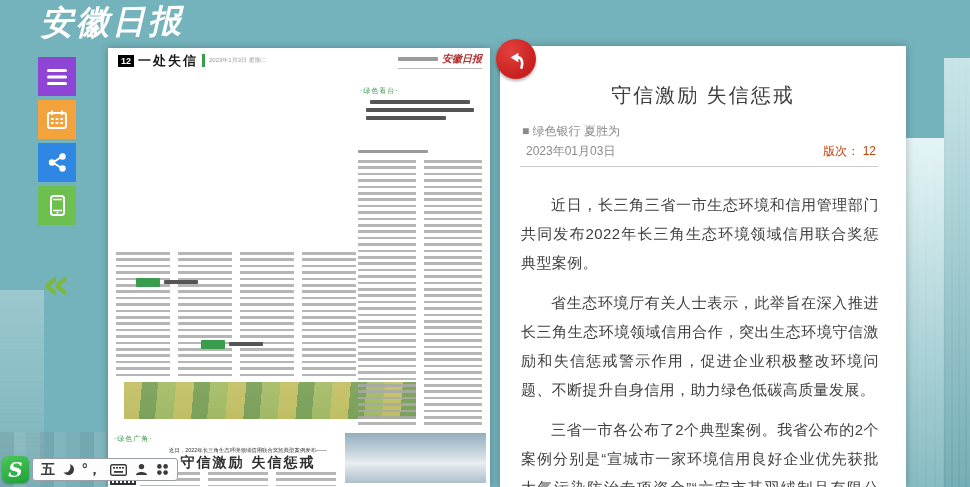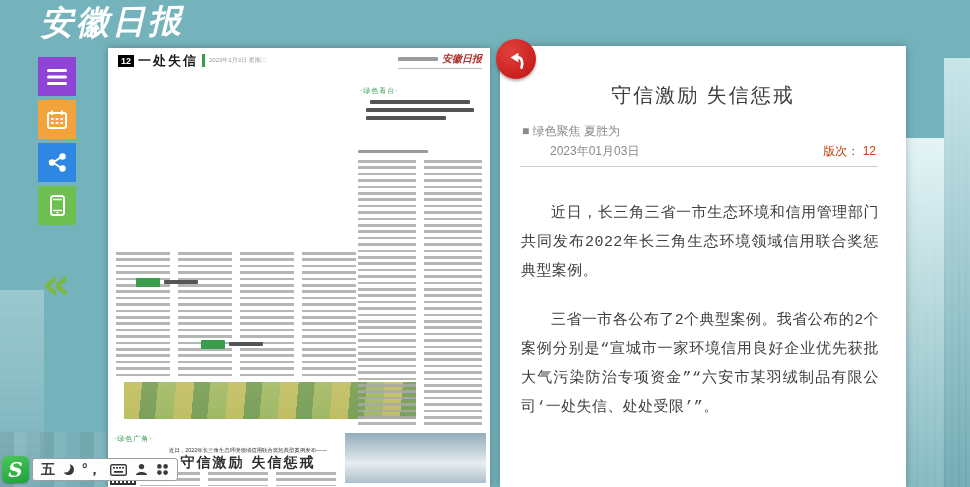--- a/index.html
+++ b/index.html
@@ -82,26 +82,26 @@
 
   
   .reader { position:absolute; left:500px; top:46px; width:406px; height:441px; background:#fff;
     box-shadow:0 0 8px rgba(0,0,0,.25); }
   .backbtn { position:absolute; left:-4px; top:-7px; width:40px; height:40px; border-radius:50%;
     background:radial-gradient(circle at 35% 30%, #e2403c, #c8201e 70%); cursor:pointer;
     display:flex; align-items:center; justify-content:center; box-shadow:0 2px 3px rgba(0,0,0,.3); }
   .r-title { position:absolute; left:0; right:0; top:36px; text-align:center;
     font-size:20px; color:#3c3c3c; letter-spacing:2px; }
   .r-byline { position:absolute; left:22px; top:77px; font-size:12px; color:#8a8a8a; }
-  .r-date { position:absolute; left:26px; top:97px; font-size:12px; color:#8a8a8a;margin-left:24px; }
+  .r-date { position:absolute; left:26px; top:97px; font-size:12px; color:#8a8a8a; }
   .r-edition { position:absolute; right:30px; top:97px; font-size:12px; color:#c2410c; }
   .r-divider { position:absolute; left:20px; right:28px; top:120px; border-top:1px solid #ccc; }
   .r-body { position:absolute; left:21px; right:27px; top:133px; font-size:15px; line-height:29px;
     color:#3f3f3f; text-align:justify; }
-  .r-body p { text-indent:2em; margin-top:20px; letter-spacing:.4px;font-family:Liberation Mono, monospace; }
+  .r-body p { text-indent:2em; margin-top:11px; letter-spacing:.4px; }
 
   
   .ime { position:absolute; left:2px; top:456px; display:flex; align-items:center; gap:3px; }
   .ime-logo { width:27px; height:27px; border-radius:6px;
     background:linear-gradient(160deg, #4cc75a, #1ea03a); color:#fff; font-weight:bold;
     font-size:20px; font-style:italic; display:flex; align-items:center; justify-content:center;
     font-family:"DejaVu Serif", serif; cursor:pointer; box-shadow:0 1px 2px rgba(0,0,0,.3); }
   .ime-bar { height:23px; background:#fdfdfd; border:1px solid #9aa0a6; border-radius:3px;
     display:flex; align-items:center; gap:8px; padding:0 8px; color:#3a3a3a; }
   .ime-item { font-size:14px; font-weight:bold; cursor:pointer; line-height:21px; }
@@ -220,26 +220,27 @@
 <div class="reader">
   <div class="backbtn">
     <span>
       <svg width="22" height="22" viewBox="0 0 28 28">
           <path d="M16 12 C 22 12, 23 19, 21 25" fill="none" stroke="#fff" stroke-width="3.4" stroke-linecap="round"></path>
           <polygon points="7,12 17,6 17,18" fill="#fff"></polygon>
         </svg>
     </span>
   </div>
   <div class="r-title">守信激励 失信惩戒</div>
-  <div class="r-byline">■ 绿色聚焦 夏胜为</div>
+  <div class="r-byline">■ 绿色银行 夏胜为</div>
   <div class="r-date">2023年01月03日</div>
   <div class="r-edition">版次： 12</div>
   <div class="r-divider"></div>
   <div class="r-body">
     <p>近日，长三角三省一市生态环境和信用管理部门共同发布2022年长三角生态环境领域信用联合奖惩典型案例。</p>
+    <p>省生态环境厅有关人士表示，此举旨在深入推进长三角生态环境领域信用合作，突出生态环境守信激励和失信惩戒警示作用，促进企业积极整改环境问题、不断提升自身信用，助力绿色低碳高质量发展。</p>
     <p>三省一市各公布了2个典型案例。我省公布的2个案例分别是“宣城市一家环境信用良好企业优先获批大气污染防治专项资金”“六安市某羽绒制品有限公司‘一处失信、处处受限’”。</p>
 
   </div>
 </div>
 
 <div class="ime">
   <div class="ime-logo">S</div>
   <div class="ime-bar">
     <span class="ime-item">五</span>
     <span class="moon"></span>

